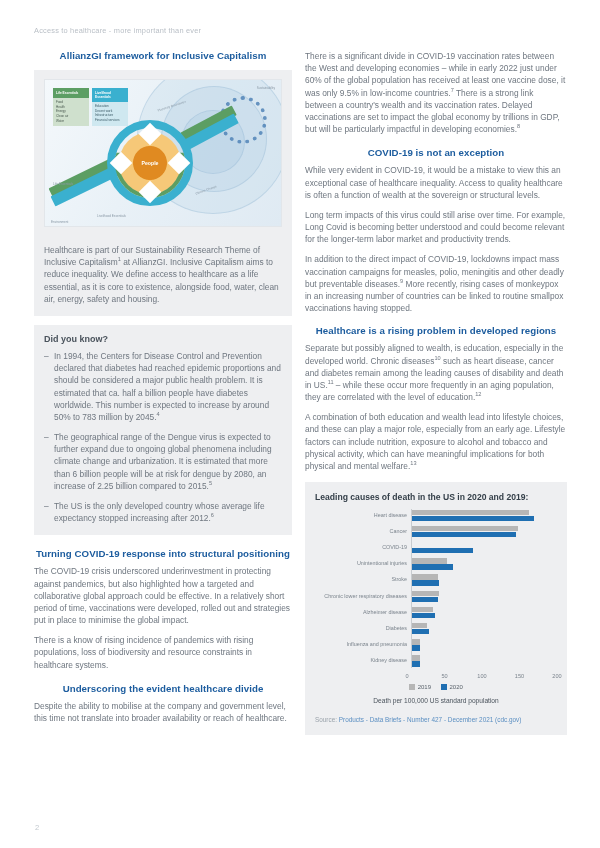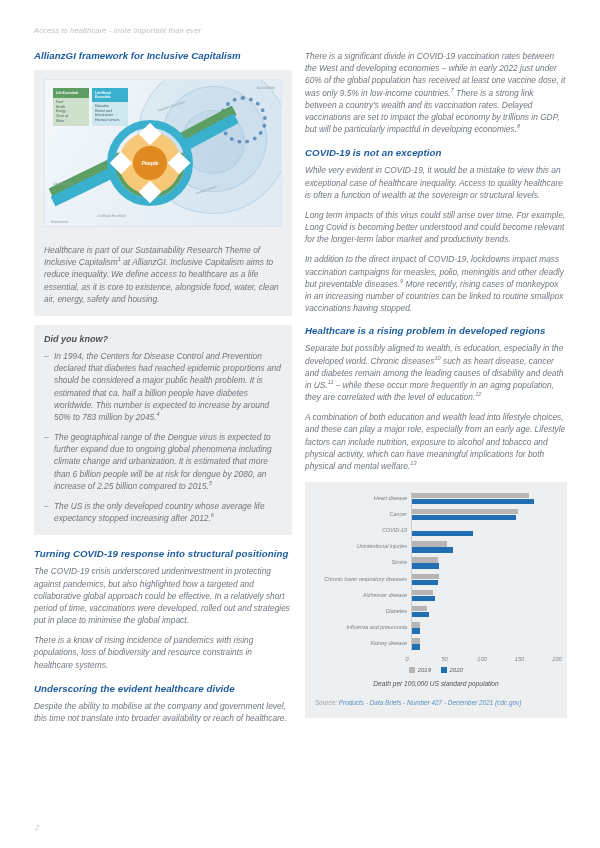--- a/index.html
+++ b/index.html
@@ -1,33 +1,33 @@
 <!DOCTYPE html>
 <html><head>
 <meta charset="utf-8">
 <style>
   html,body{margin:0;padding:0;}
   body{
     width:600px;height:848px;background:#ffffff;
     font-family:"Liberation Sans",sans-serif;
     color:#6f7780;overflow:hidden;position:relative;
   }
-  .page{position:absolute;inset:0;font-style:italic;}
+  .page{position:absolute;inset:0;}
 
   .running-head{
     position:absolute;left:34px;top:26px;
     font-size:7.4px;color:#b9bfc6;letter-spacing:.2px;
   }
 
   .col-left{position:absolute;left:34px;top:50px;width:258px;}
   .col-right{position:absolute;left:305px;top:50px;width:262px;}
 
   h2.sec{
     color:#1c5c9e;font-size:9.7px;font-weight:bold;
-    margin:0 0 5px 0;line-height:1.25;letter-spacing:.05px;
+    margin:0 0 5px 0;line-height:1.25;letter-spacing:.05px;text-align:center;
   }
   p.body{
     font-size:8.35px;line-height:1.46;margin:0 0 8px 0;color:#6f7780;
   }
   sup{font-size:5.6px;vertical-align:super;line-height:0;}
 
   
   .fw-panel{
     margin-top:8px;background:#eeeff1;padding:9px 10px 10px 10px;
     width:258px;box-sizing:border-box;
@@ -277,20 +277,21 @@
     <p class="body">While very evident in COVID-19, it would be a mistake to view this an exceptional case of healthcare inequality. Access to quality healthcare is often a function of wealth at the sovereign or structural levels.</p>
     <p class="body">Long term impacts of this virus could still arise over time. For example, Long Covid is becoming better understood and could become relevant for the longer-term labor market and productivity trends.</p>
     <p class="body"><span>In addition to the direct impact of COVID-19, lockdowns impact mass vaccination campaigns for measles, polio, meningitis and other deadly but preventable diseases.</span><sup>9</sup><span> More recently, rising cases of monkeypox in an increasing number of countries can be linked to routine smallpox vaccinations having stopped.</span></p>
 
     <div style="height:3px;"></div>
     <h2 class="sec">Healthcare is a rising problem in developed regions</h2>
     <p class="body"><span>Separate but possibly aligned to wealth, is education, especially in the developed world. Chronic diseases</span><sup>10</sup><span> such as heart disease, cancer and diabetes remain among the leading causes of disability and death in US.</span><sup>11</sup><span> – while these occur more frequently in an aging population, they are correlated with the level of education.</span><sup>12</sup></p>
     <p class="body"><span>A combination of both education and wealth lead into lifestyle choices, and these can play a major role, especially from an early age. Lifestyle factors can include nutrition, exposure to alcohol and tobacco and physical activity, which can have meaningful implications for both physical and mental welfare.</span><sup>13</sup></p>
 
     <div class="chart-panel">
+      <div class="chart-title">Leading causes of death in the US in 2020 and 2019:</div>
       <div class="chart-rows" id="chart-rows">
           <div class="crow">
             <div class="clabel">Heart disease</div>
             <div class="cbars">
               <div class="bar y2019" style="width: 80.75%; background: rgb(182, 182, 182);"></div>
               <div class="bar y2020" style="width: 84.1%; background: rgb(31, 111, 178);"></div>
             </div>
           </div>
           <div class="crow">
             <div class="clabel">Cancer</div>

